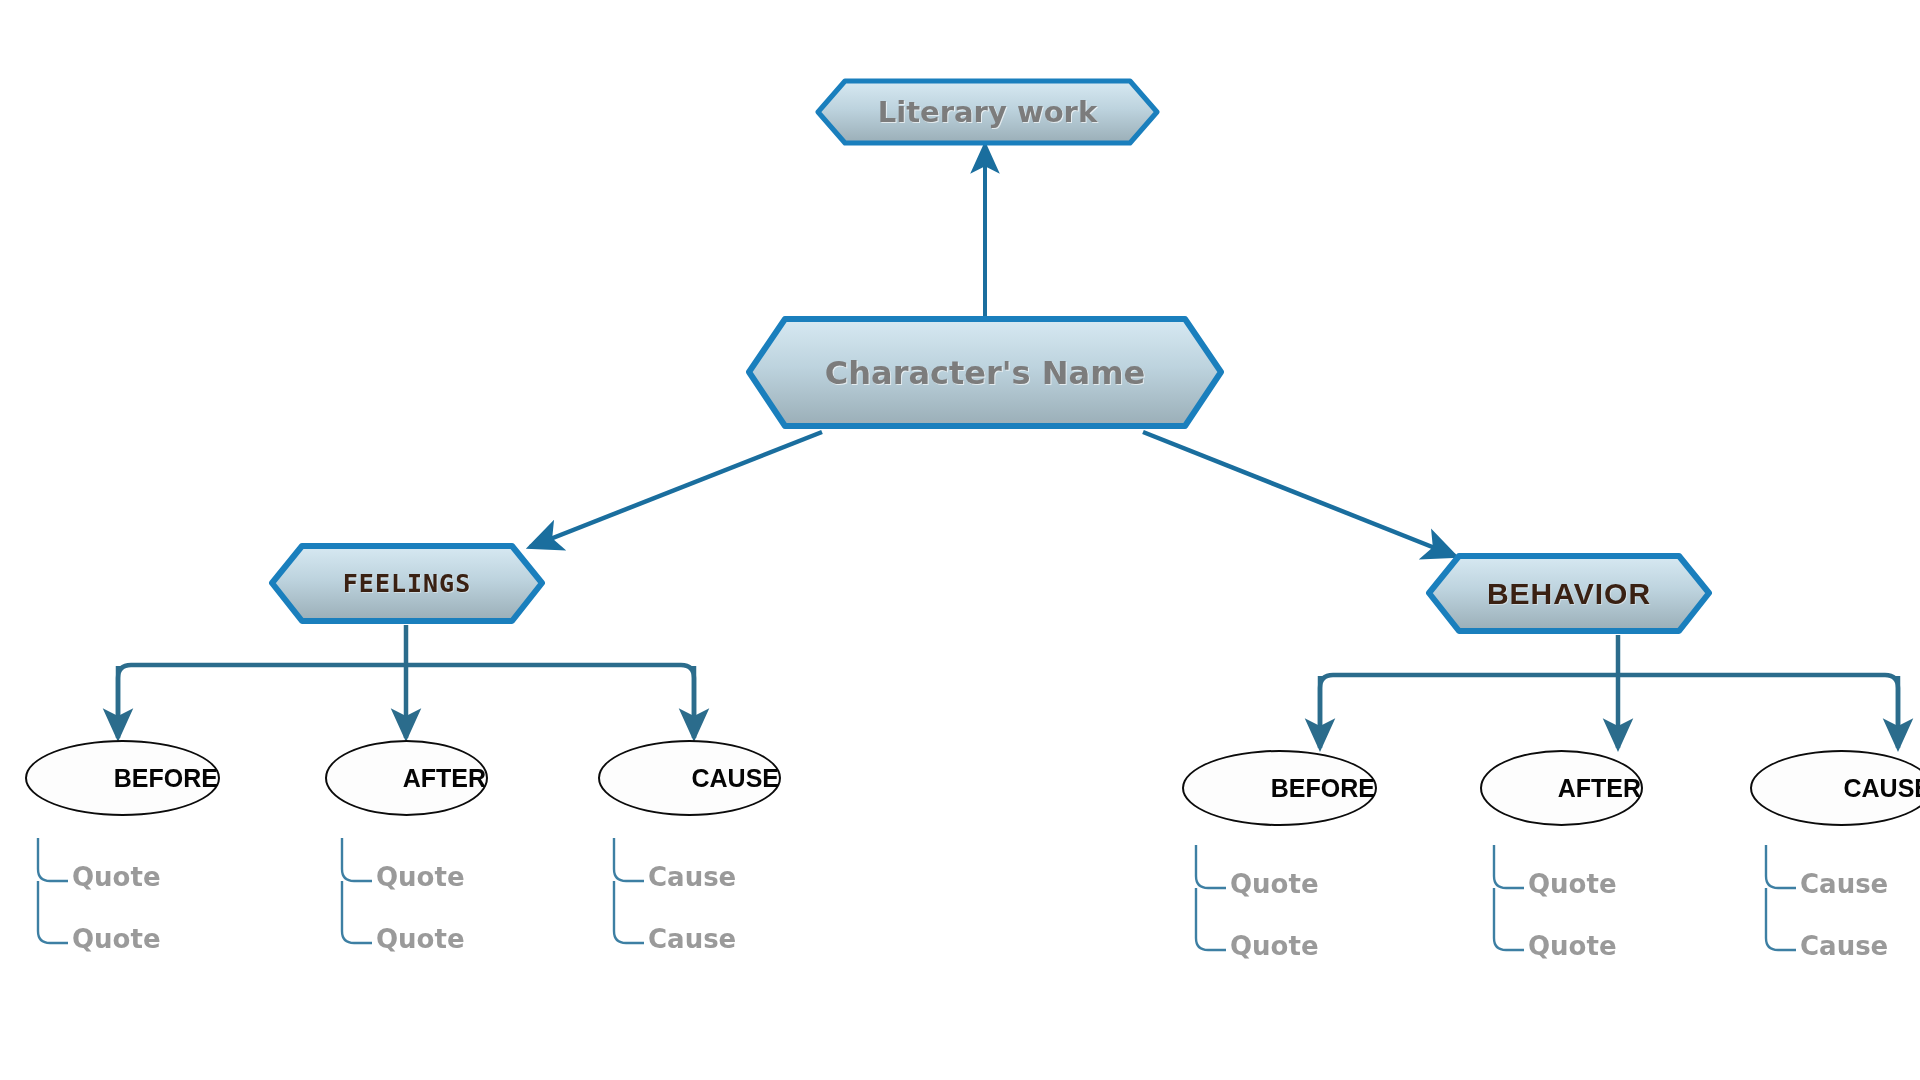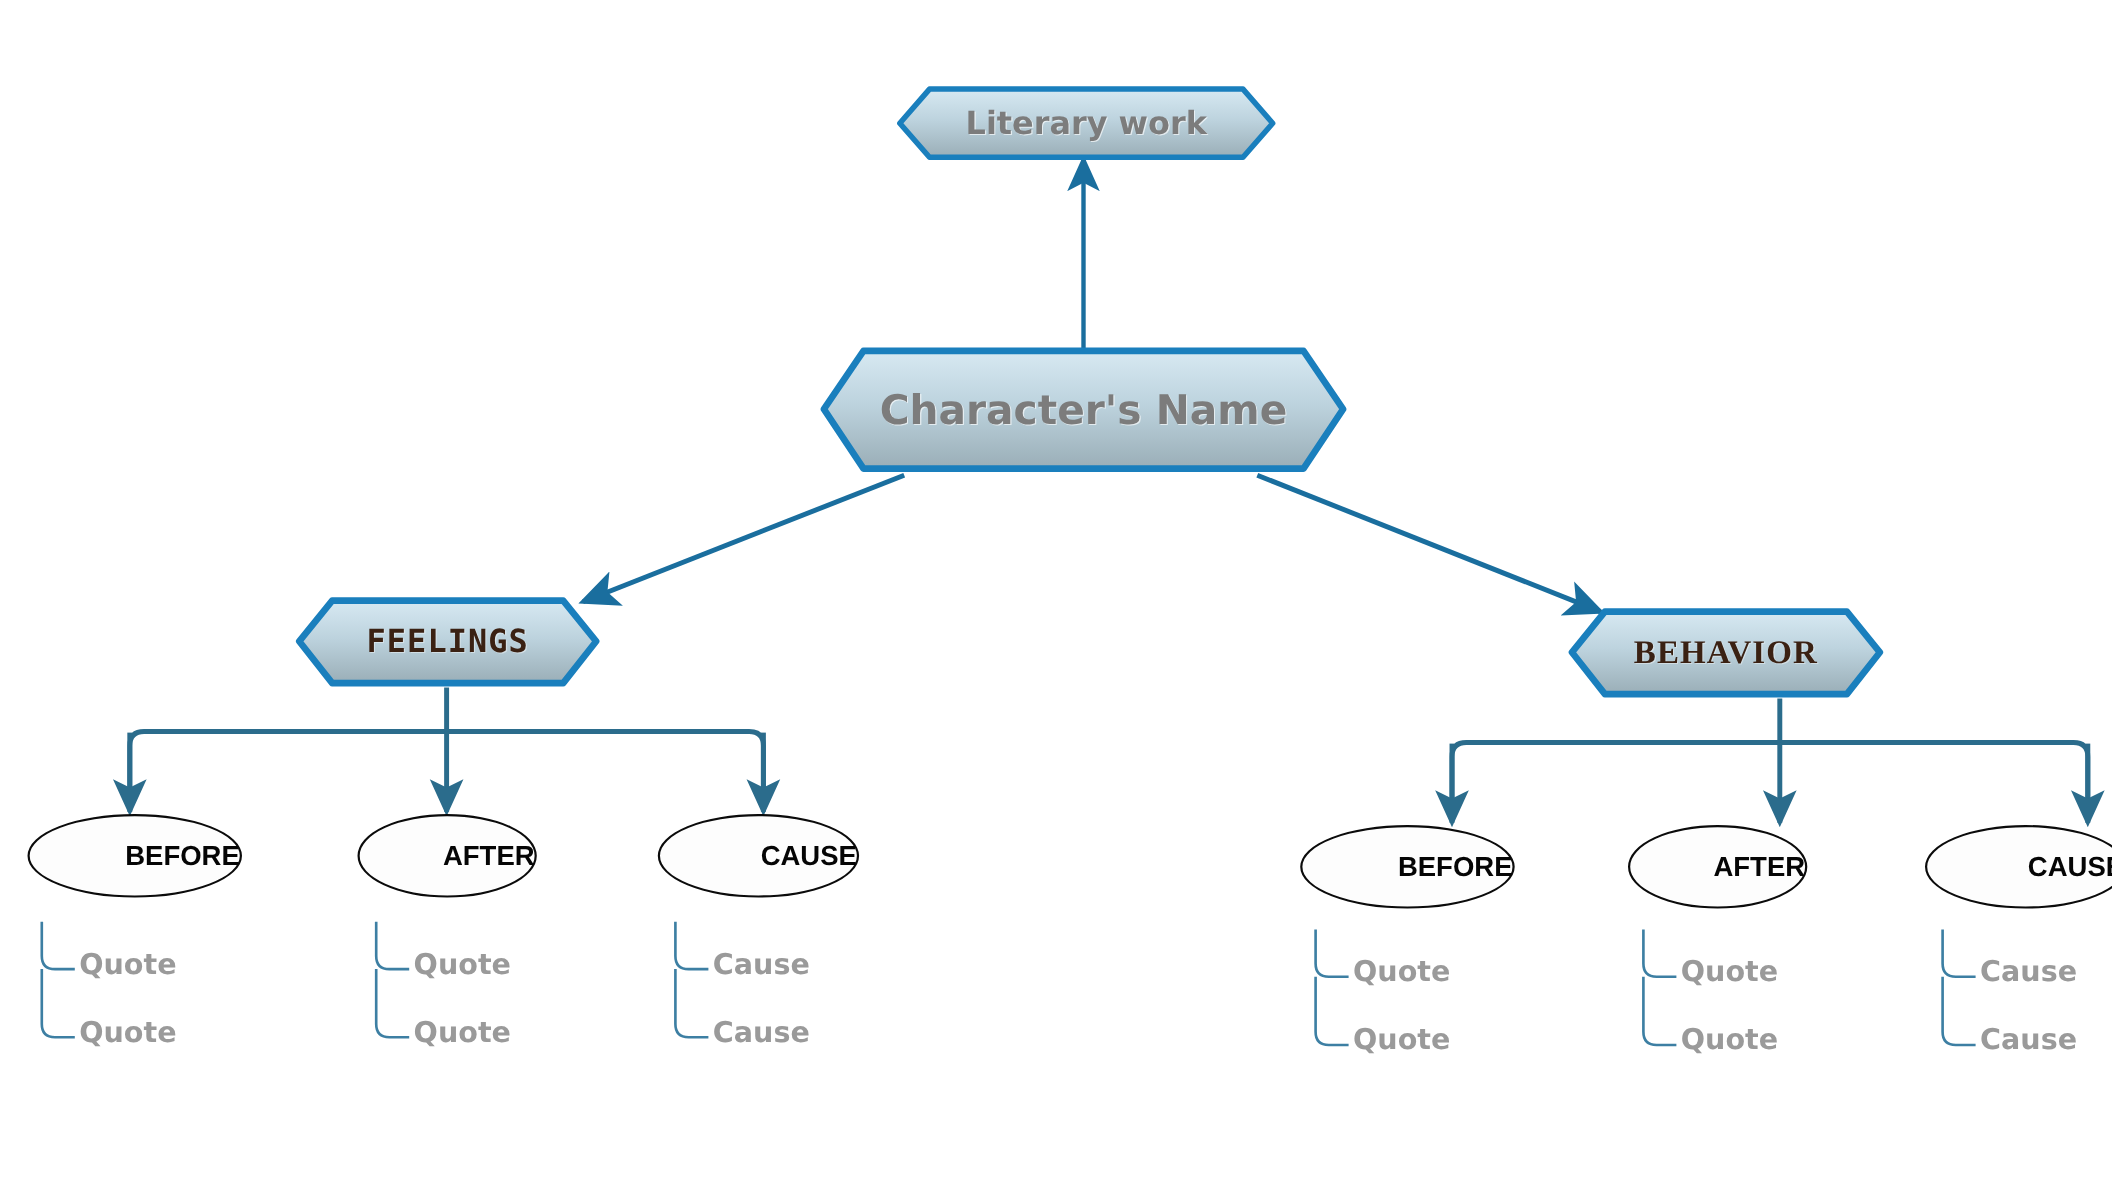--- a/index.html
+++ b/index.html
@@ -61,21 +61,21 @@
   .lbl-brown {
     color: #3a2113;
     font-weight: bold;
     letter-spacing: 1px;
     text-shadow: 1px 1px 0 rgba(255,255,255,0.4);
   }
   .lbl-brown.mono {
     font-family: "DejaVu Sans Mono", monospace;
   }
   .lbl-brown.serif {
-    font-family: Liberation Serif, serif;
+    font-family: Liberation Sans, sans-serif;
   }
 
   
   .oval-node {
     position: absolute;
     display: flex;
     align-items: center;
     justify-content: flex-end;
     border: 2px solid #0b0b0b;
     border-radius: 50%;
@@ -179,28 +179,28 @@
     <svg class="hex-shape" viewBox="0 0 345 68" preserveAspectRatio="none" xmlns="http://www.w3.org/2000/svg">
       <polygon points="30,3 315,3 342,34 315,65 30,65 3,34" fill="url(#hexGrad)" stroke="#1a7fbd" stroke-width="5" stroke-linejoin="round"></polygon>
     </svg>
     <span class="hex-label lbl-gray" style="font-size:29px;">Literary work</span>
   </div>
 
   <div class="hex-node" style="left:745px; top:315px; width:480px; height:115px;">
     <svg class="hex-shape" viewBox="0 0 480 115" preserveAspectRatio="none" xmlns="http://www.w3.org/2000/svg">
       <polygon points="40,4 440,4 476,57 440,111 40,111 4,57" fill="url(#hexGrad)" stroke="#1a7fbd" stroke-width="6" stroke-linejoin="round"></polygon>
     </svg>
-    <span class="hex-label lbl-gray" style="font-size:37px;">Character's Name</span>
+    <span class="hex-label lbl-gray" style="font-size:32px;">Character's Name</span>
   </div>
 
   <div class="hex-node" style="left:268px; top:542px; width:278px; height:83px;">
     <svg class="hex-shape" viewBox="0 0 278 83" preserveAspectRatio="none" xmlns="http://www.w3.org/2000/svg">
       <polygon points="34,4 244,4 274,41 244,79 34,79 4,41" fill="url(#hexGrad)" stroke="#1a7fbd" stroke-width="6" stroke-linejoin="round"></polygon>
     </svg>
-    <span class="hex-label lbl-brown mono" style="font-size:29px;">FEELINGS</span>
+    <span class="hex-label lbl-brown mono" style="font-size:25px;">FEELINGS</span>
   </div>
 
   <div class="hex-node" style="left:1425px; top:552px; width:288px; height:83px;">
     <svg class="hex-shape" viewBox="0 0 288 83" preserveAspectRatio="none" xmlns="http://www.w3.org/2000/svg">
       <polygon points="34,4 254,4 284,41 254,79 34,79 4,41" fill="url(#hexGrad)" stroke="#1a7fbd" stroke-width="6" stroke-linejoin="round"></polygon>
     </svg>
     <span class="hex-label lbl-brown serif" style="font-size:30px;">BEHAVIOR</span>
   </div>
 
   <div class="oval-node" style="left:25px; top:740px; width:195px; height:76px;">

